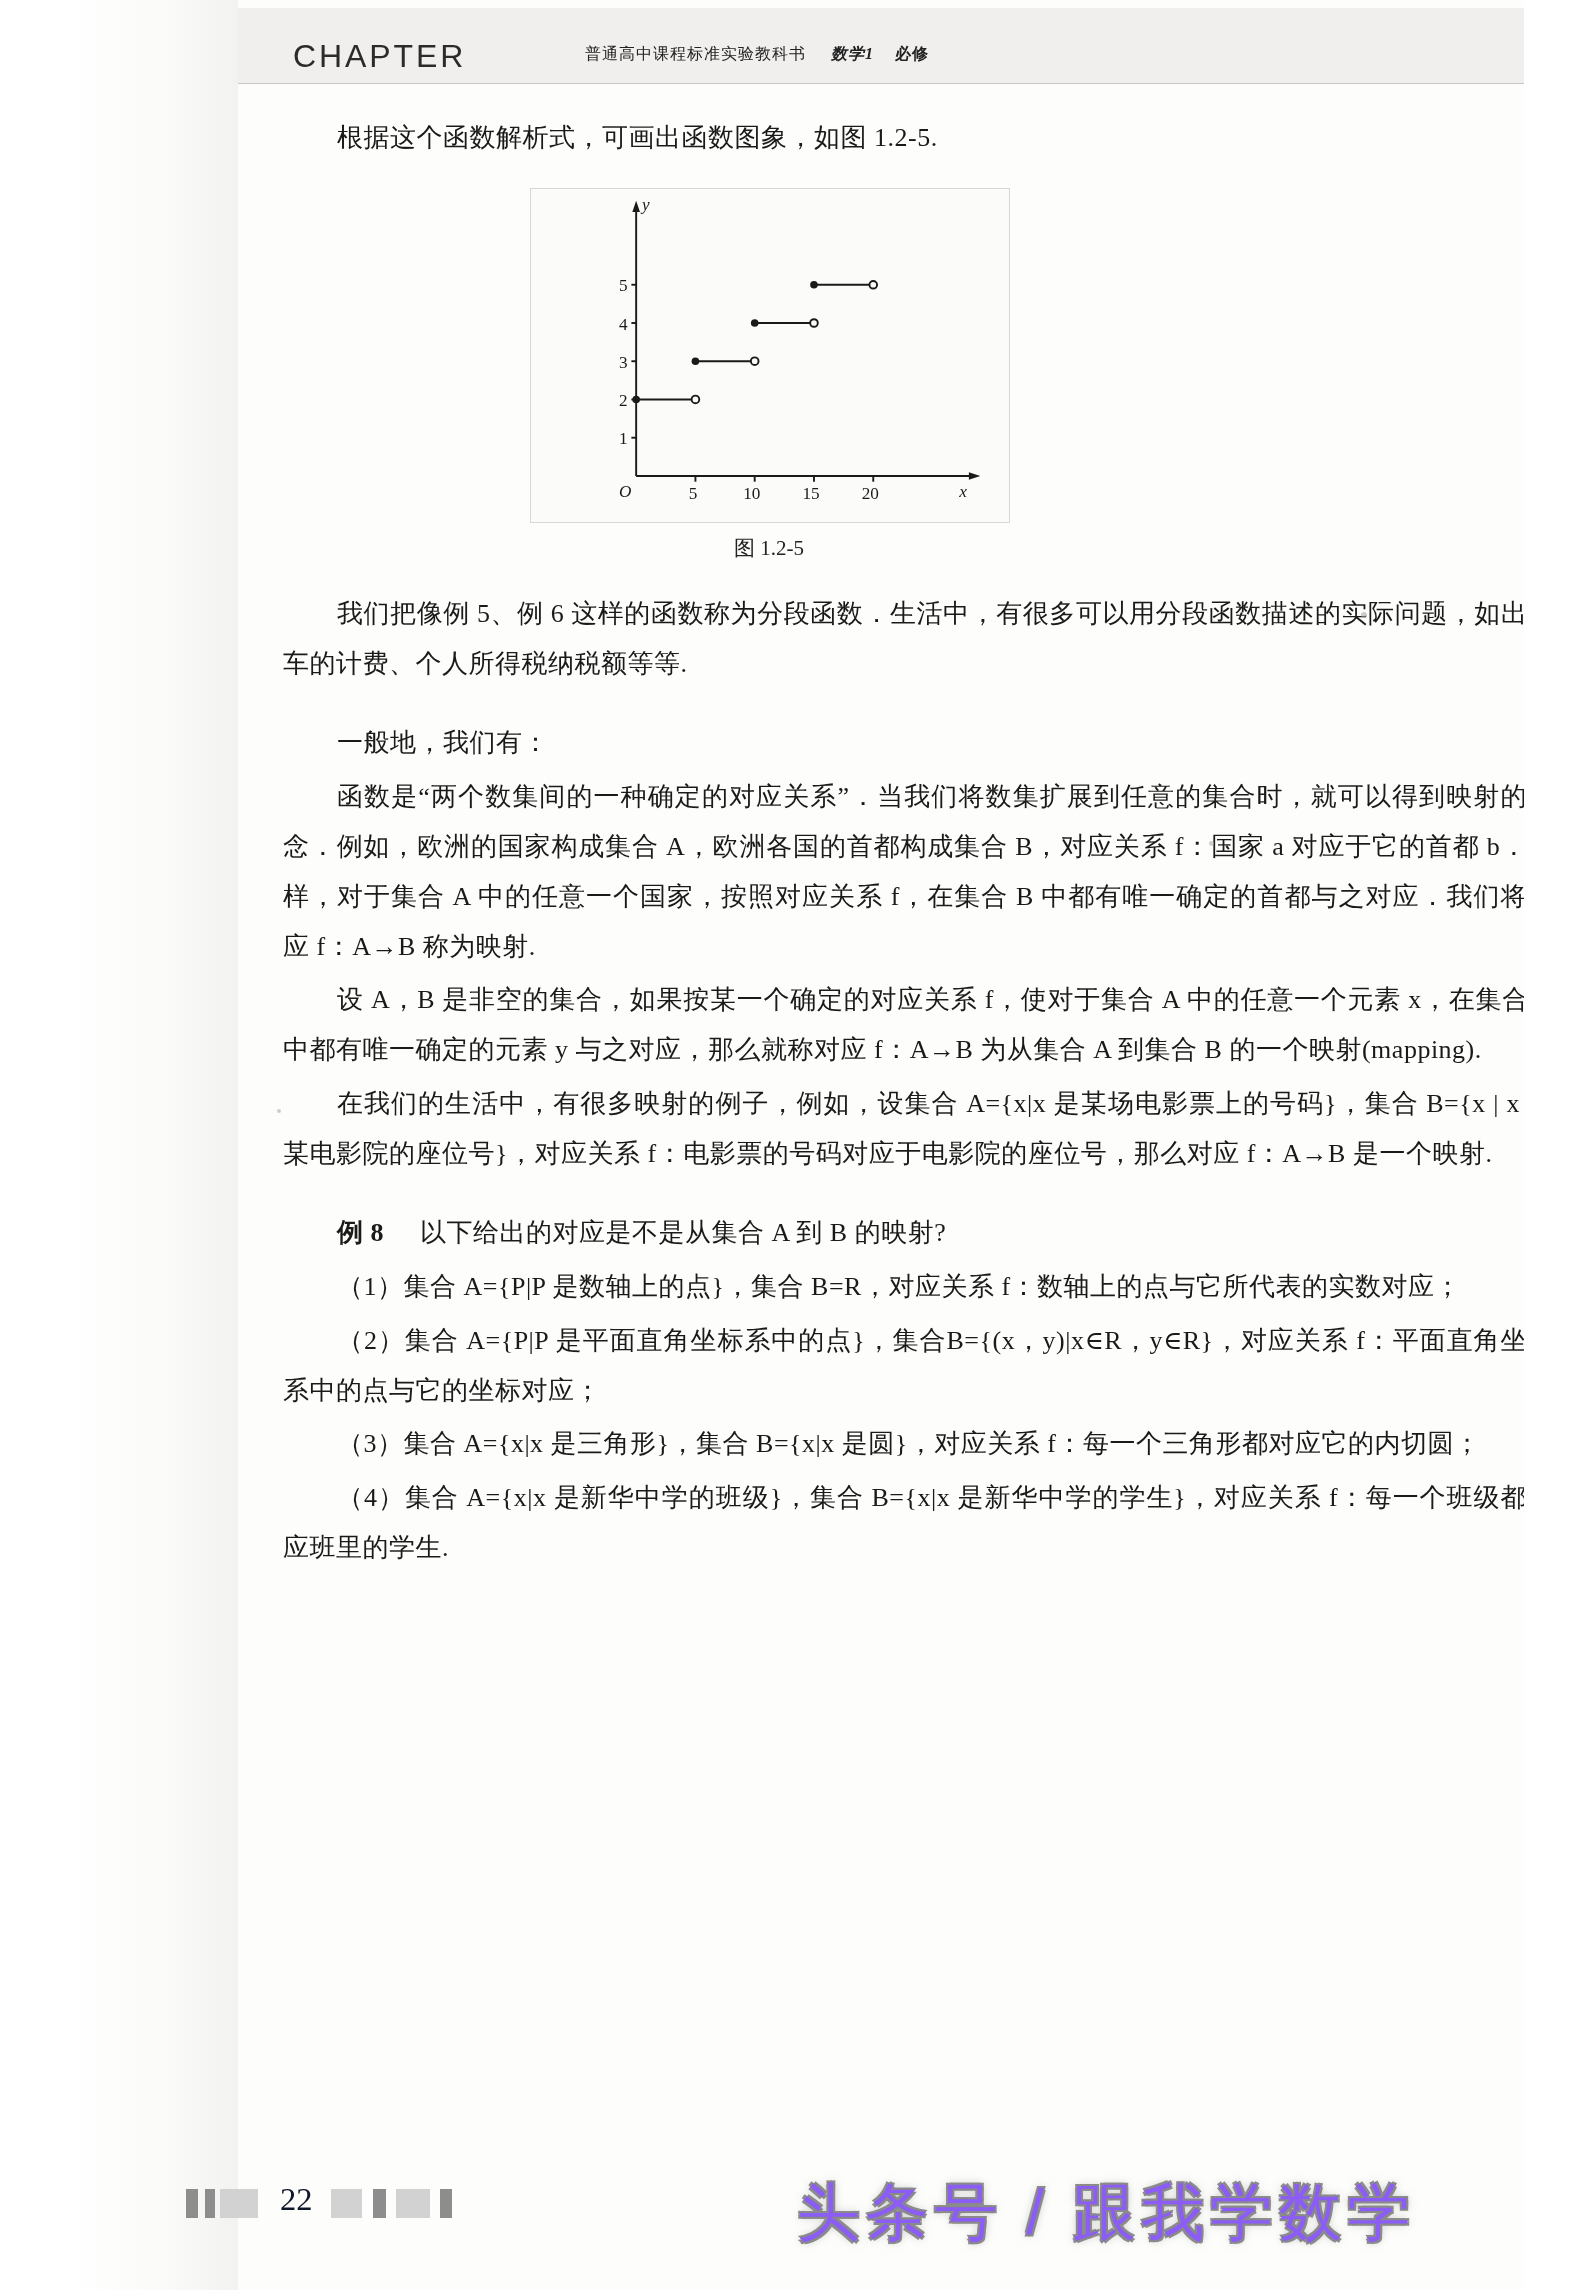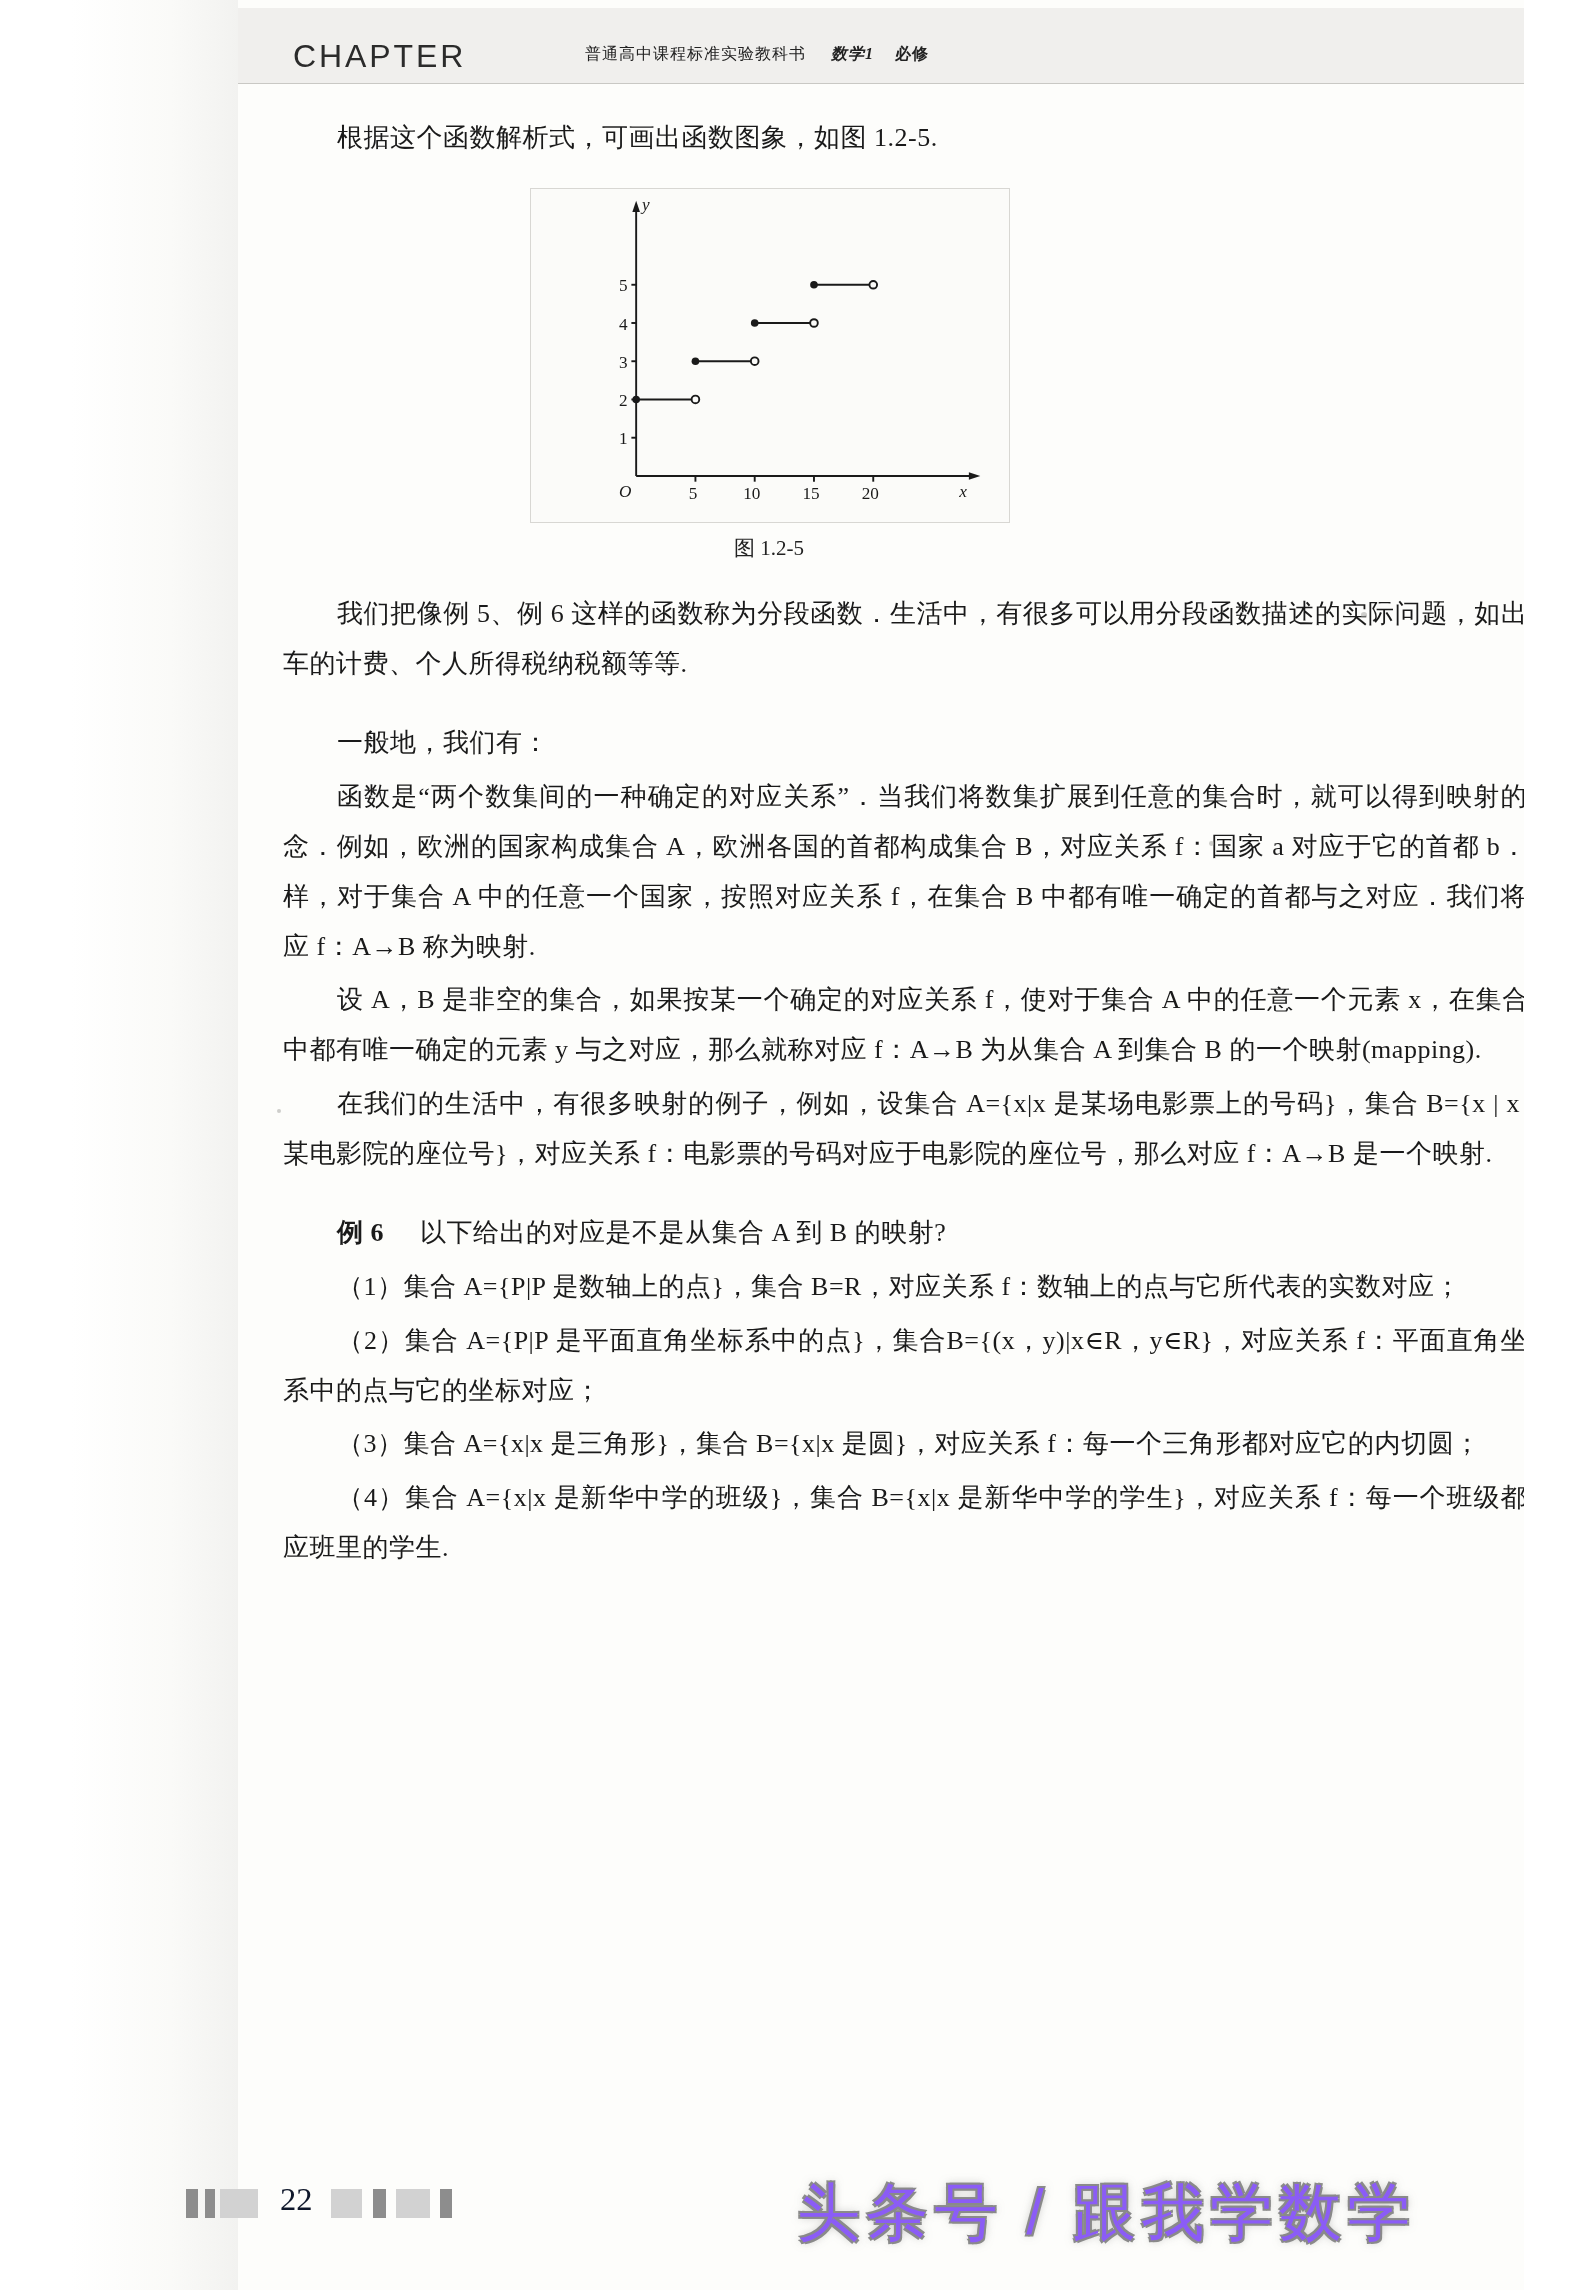--- a/index.html
+++ b/index.html
@@ -227,21 +227,21 @@
 
     <p class="para indent">我们把像例 5、例 6 这样的函数称为分段函数．生活中，有很多可以用分段函数描述的实际问题，如出租车的计费、个人所得税纳税额等等.</p>
     <div class="gap"></div>
     <p class="para indent">一般地，我们有：</p>
     <p class="para indent">函数是“两个数集间的一种确定的对应关系”．当我们将数集扩展到任意的集合时，就可以得到映射的概念．例如，欧洲的国家构成集合 A，欧洲各国的首都构成集合 B，对应关系 f：国家 a 对应于它的首都 b．这样，对于集合 A 中的任意一个国家，按照对应关系 f，在集合 B 中都有唯一确定的首都与之对应．我们将对应 f：A→B 称为映射.</p>
     <p class="para indent">设 A，B 是非空的集合，如果按某一个确定的对应关系 f，使对于集合 A 中的任意一个元素 x，在集合 B 中都有唯一确定的元素 y 与之对应，那么就称对应 f：A→B 为从集合 A 到集合 B 的一个映射(mapping).</p>
     <p class="para indent">在我们的生活中，有很多映射的例子，例如，设集合 A={x|x 是某场电影票上的号码}，集合 B={x | x 是某电影院的座位号}，对应关系 f：电影票的号码对应于电影院的座位号，那么对应 f：A→B 是一个映射.</p>
     <div class="gap"></div>
 
     <p class="para indent">
-      <span class="bd">例 6</span>
+      <span class="bd">例 8</span>
       <span style="padding-left:29px">以下给出的对应是不是从集合 A 到 B 的映射?</span>
     </p>
     <p class="para indent">（1）集合 A={P|P 是数轴上的点}，集合 B=R，对应关系 f：数轴上的点与它所代表的实数对应；</p>
     <p class="para indent">（2）集合 A={P|P 是平面直角坐标系中的点}，集合B={(x，y)|x∈R，y∈R}，对应关系 f：平面直角坐标系中的点与它的坐标对应；</p>
     <p class="para indent">（3）集合 A={x|x 是三角形}，集合 B={x|x 是圆}，对应关系 f：每一个三角形都对应它的内切圆；</p>
     <p class="para indent">（4）集合 A={x|x 是新华中学的班级}，集合 B={x|x 是新华中学的学生}，对应关系 f：每一个班级都对应班里的学生.</p>
   </div>
 
   <div class="footer">
     <div class="f-blk" style="left:0;width:11.5px"></div>

